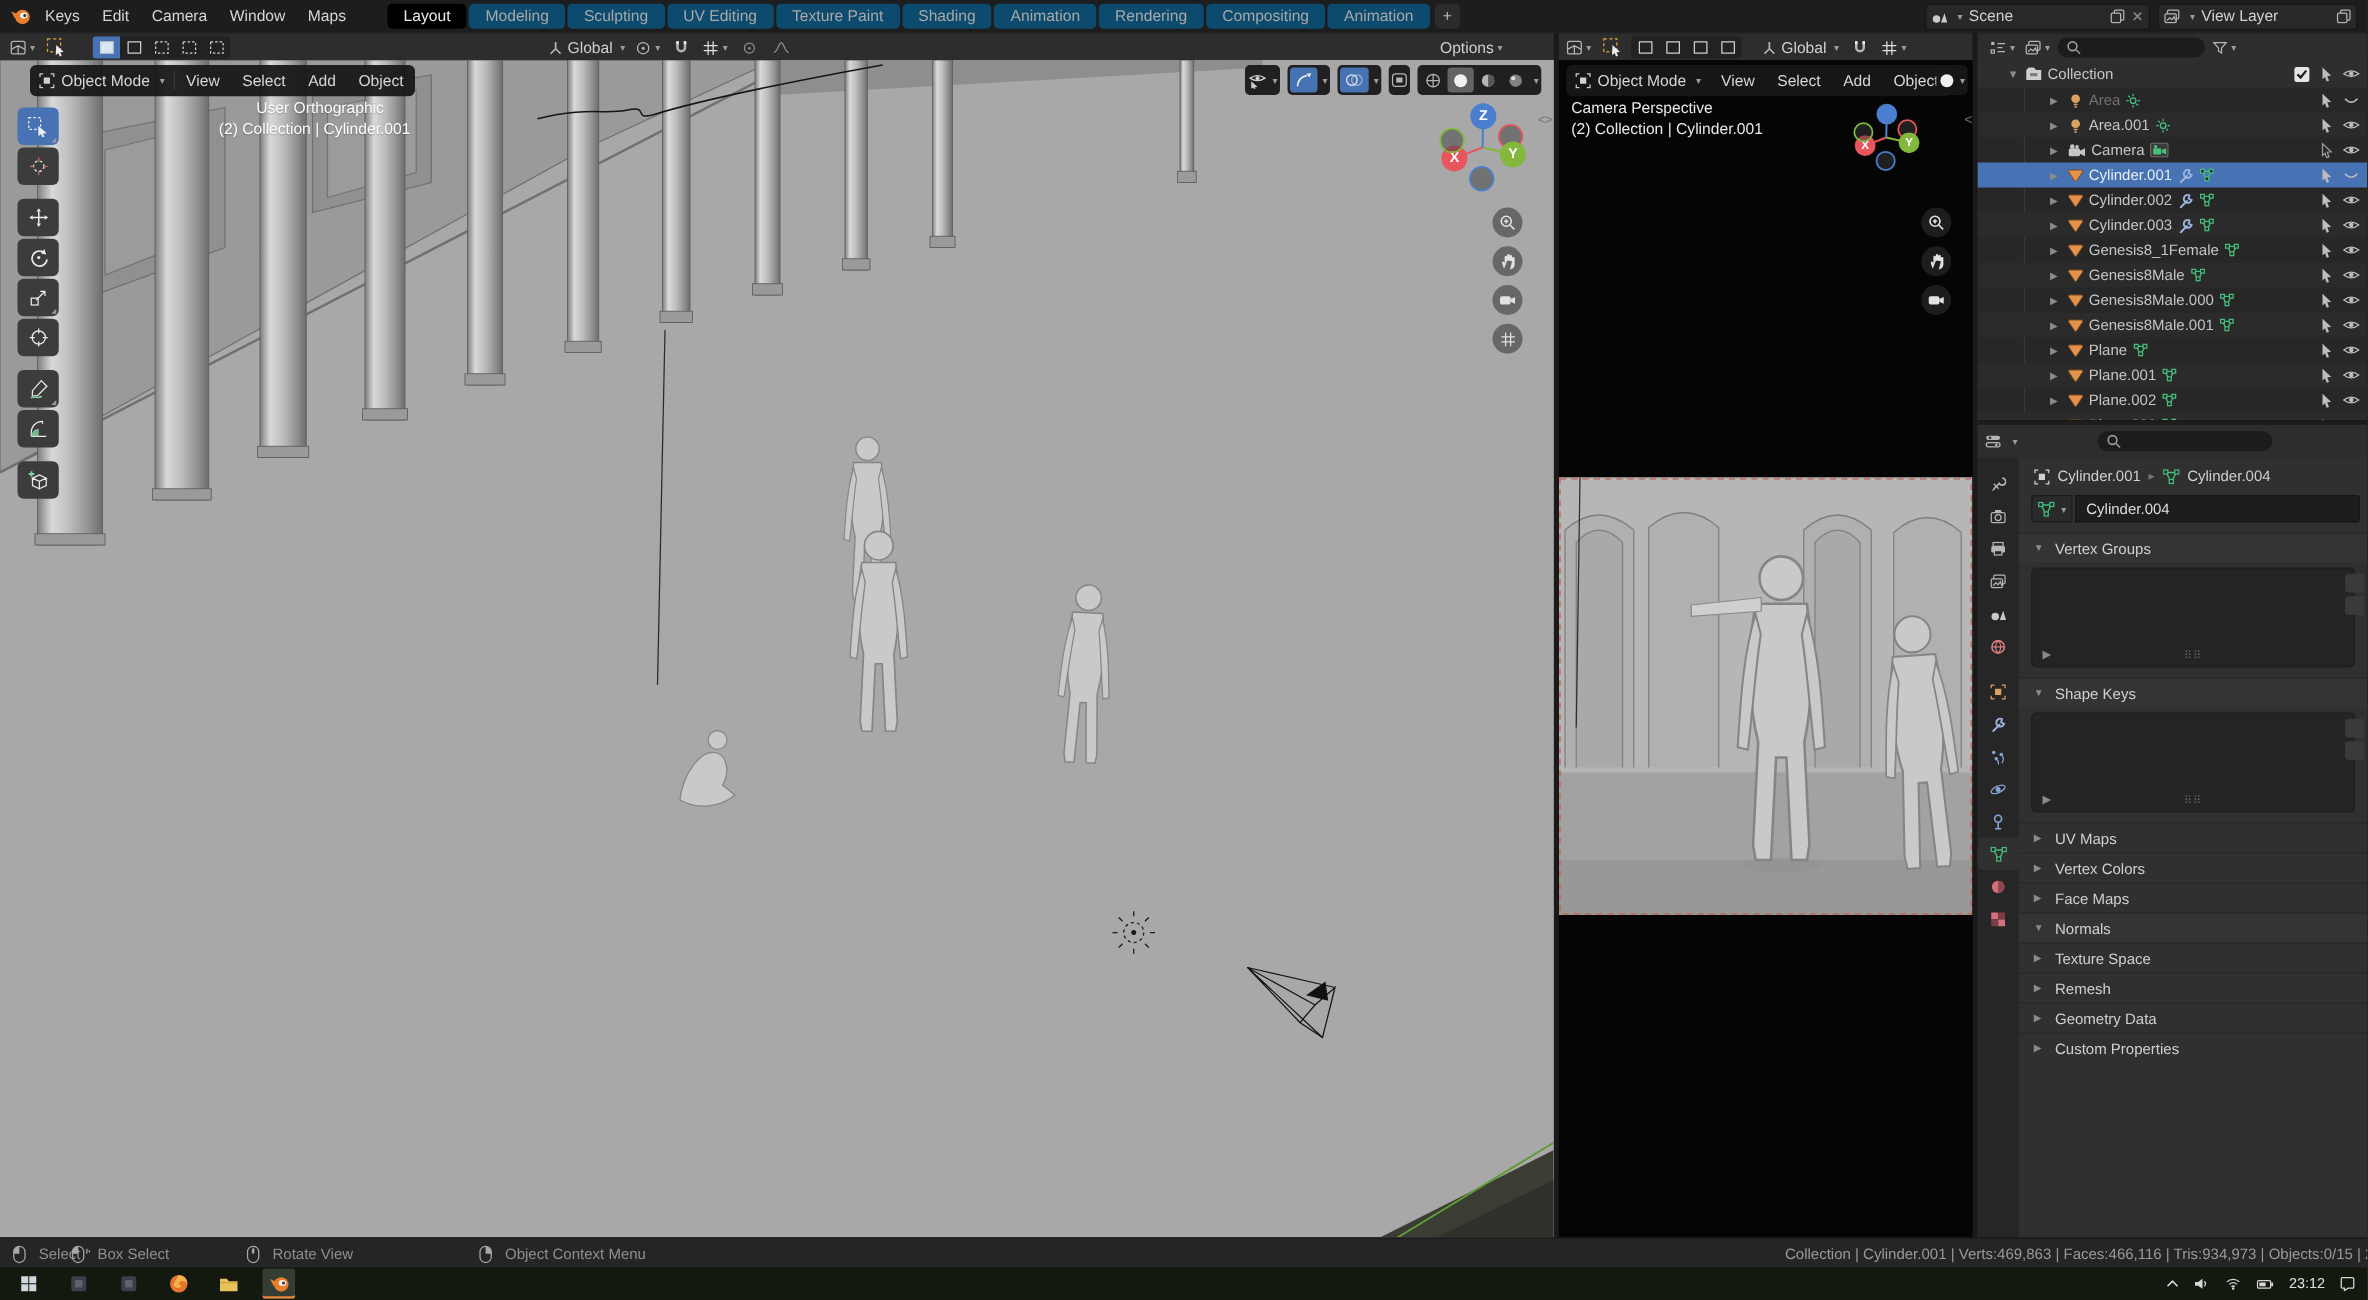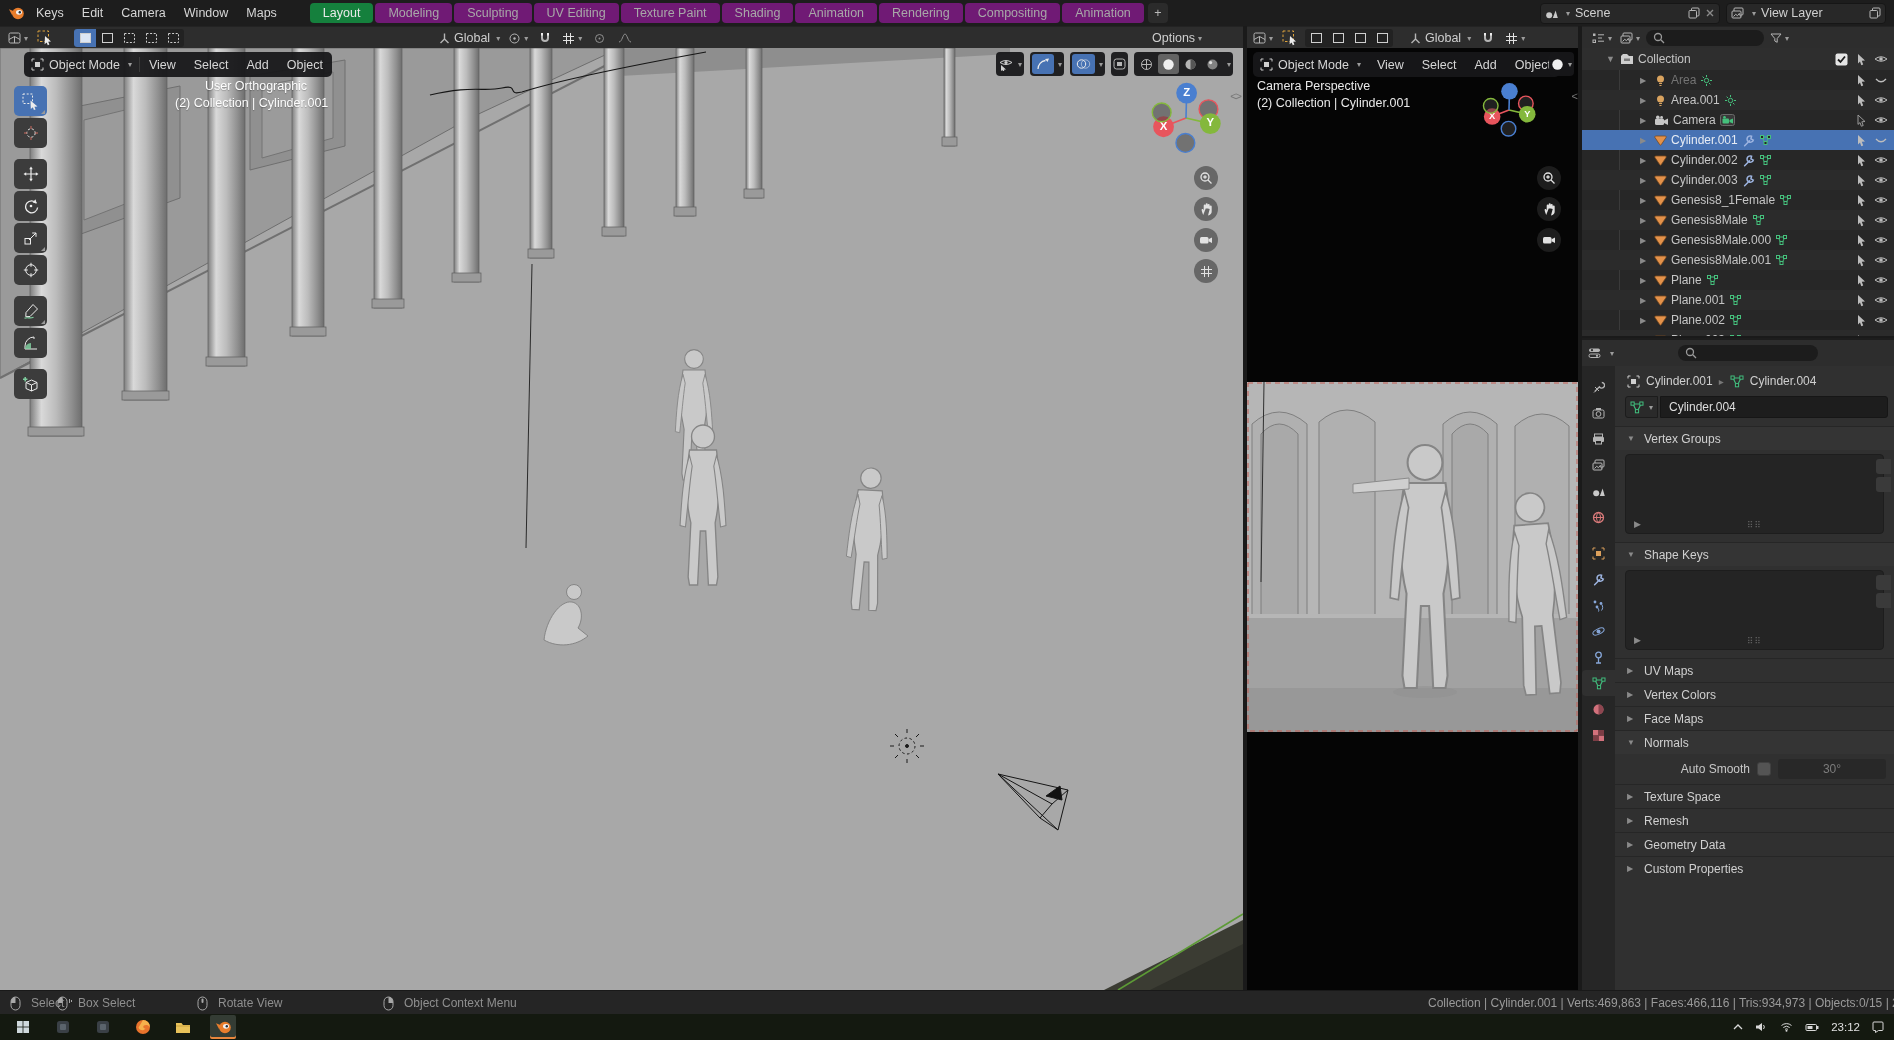--- a/index.html
+++ b/index.html
@@ -8,22 +8,22 @@
           font-family:"Liberation Sans","DejaVu Sans",sans-serif;color:#d4d4d4;font-size:12.5px;}
   .icon{display:inline-flex;align-items:center;justify-content:center;line-height:0;}
   .icon svg{display:block;}
   .crt{font-size:8px;color:#9c9c9c;margin-left:3px;}
   
   .topbar{position:absolute;left:0;top:0;width:1894px;height:26px;background:#1d1d1d;
           display:flex;align-items:center;padding:0 8px;gap:2px;}
   .menu-item{padding:3px 9px;border-radius:3px;color:#d6d6d6;}
   .tabs{display:flex;align-items:center;gap:2px;margin-left:22px;}
   .wtab{height:20px;display:flex;align-items:center;padding:0 13px;border-radius:4px;
-        background:#701a75;color:#a8a8a8;white-space:nowrap;}
-  .wtab.active{background:#15803d;color:#eaeaea;}
+        background:#0c4a6e;color:#a8a8a8;white-space:nowrap;}
+  .wtab.active{background:#000000;color:#eaeaea;}
   .tab-plus{width:20px;height:20px;border-radius:4px;background:#2b2b2b;color:#bbb;
             display:flex;align-items:center;justify-content:center;margin-left:2px;}
   .tb-right{margin-left:auto;display:flex;gap:6px;align-items:center;}
   .id-block{height:21px;background:#282828;border:1px solid #161616;border-radius:4px;
             display:flex;align-items:center;padding:0 4px;gap:5px;}
   .id-block .lbl{color:#d0d0d0;padding-right:30px;}
   .scene-block{width:180px;} .vl-block{width:160px;}
   
   .strip{position:absolute;left:0;top:26px;width:1894px;height:22px;background:#2d2d2d;
          border-top:1px solid #232323;}
@@ -1506,25 +1506,20 @@
             <div class="sect-h collapsed">
               <span class="o-expand" style="font-size: 8px;">▶</span>
               <span class="section-label">Face Maps</span>
             </div>
           </div>
           <div class="sect">
             <div class="sect-h">
               <span class="o-expand" style="font-size: 8px;">▼</span>
               <span class="section-label">Normals</span>
             </div>
-            <div class="asrow">
-              <span class="aslbl">Auto Smooth</span>
-              <span class="ascheck"></span>
-              <span class="asfield">30°</span>
-            </div>
           </div>
           <div class="sect">
             <div class="sect-h collapsed">
               <span class="o-expand" style="font-size: 8px;">▶</span>
               <span class="section-label">Texture Space</span>
             </div>
           </div>
           <div class="sect">
             <div class="sect-h collapsed">
               <span class="o-expand" style="font-size: 8px;">▶</span>

